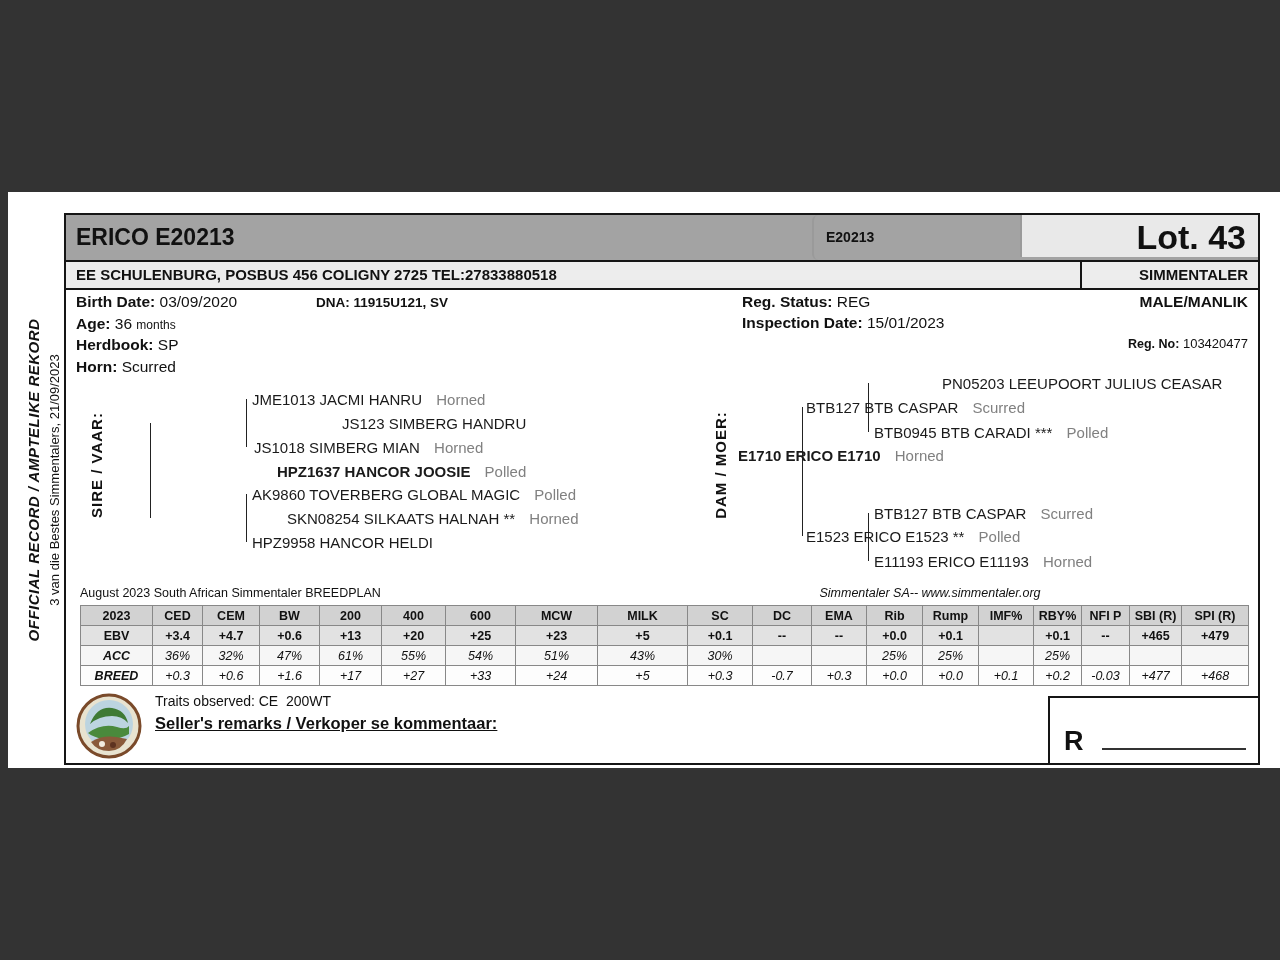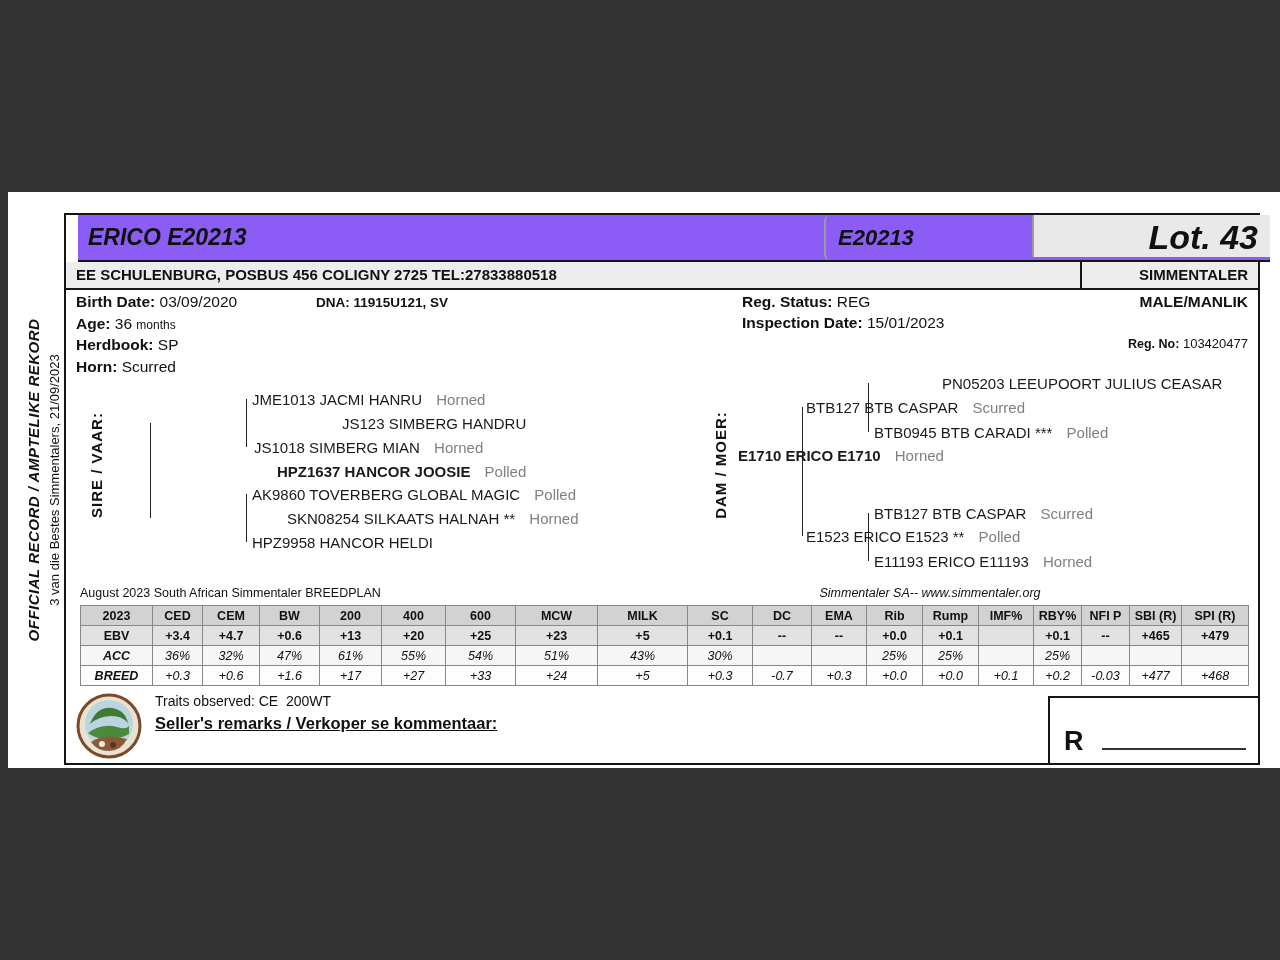--- a/index.html
+++ b/index.html
@@ -18,25 +18,25 @@
   .vtext { position:absolute; white-space:nowrap; transform:translate(-50%,-50%) rotate(-90deg); }
   .side1 { left:33px; top:480px; font-style:italic; font-weight:bold; font-size:15px; letter-spacing:.5px; }
   .side2 { left:54px; top:480px; font-size:13px; }
 
   .card {
     position:absolute; left:64px; top:213px; width:1196px; height:552px;
     background:#fff; border:2px solid #151515;
   }
 
   
-  .card-header { position:absolute; left:12px; top:0; width:1192px; height:47px;
-    background:#8b5cf6; border-bottom:2px solid #151515;font-style:italic; }
+  .card-header { position:absolute; left:0; top:0; width:1192px; height:47px;
+    background:#a3a3a3; border-bottom:2px solid #151515; }
   .hd-name { position:absolute; left:10px; top:9px; font-size:23px; font-weight:bold; }
   .hd-mid { position:absolute; left:746px; top:0; width:208px; height:45px;
-    border-left:2px solid #9a9a9a; padding-left:12px; line-height:45px; font-size:22px; font-weight:bold;border-radius:6px; }
+    border-left:2px solid #9a9a9a; padding-left:12px; line-height:45px; font-size:14px; font-weight:bold;border-radius:6px; }
   .hd-lot { position:absolute; left:954px; top:0; width:238px; height:42px; background:#e9e9e9;
     border-left:2px solid #9a9a9a; text-align:right; padding-right:12px; line-height:44px;
     font-size:34px; font-weight:bold; }
 
   
   .card-addr { position:absolute; left:0; top:47px; width:1192px; height:28px;
     background:#ededed; border-bottom:2px solid #151515; font-size:15px; font-weight:bold; }
   .addr-text { position:absolute; left:10px; top:0; line-height:26px; }
   .addr-breed { position:absolute; left:1014px; top:0; width:178px; height:26px;
     border-left:2px solid #151515; text-align:right; padding-right:10px; line-height:26px; }

